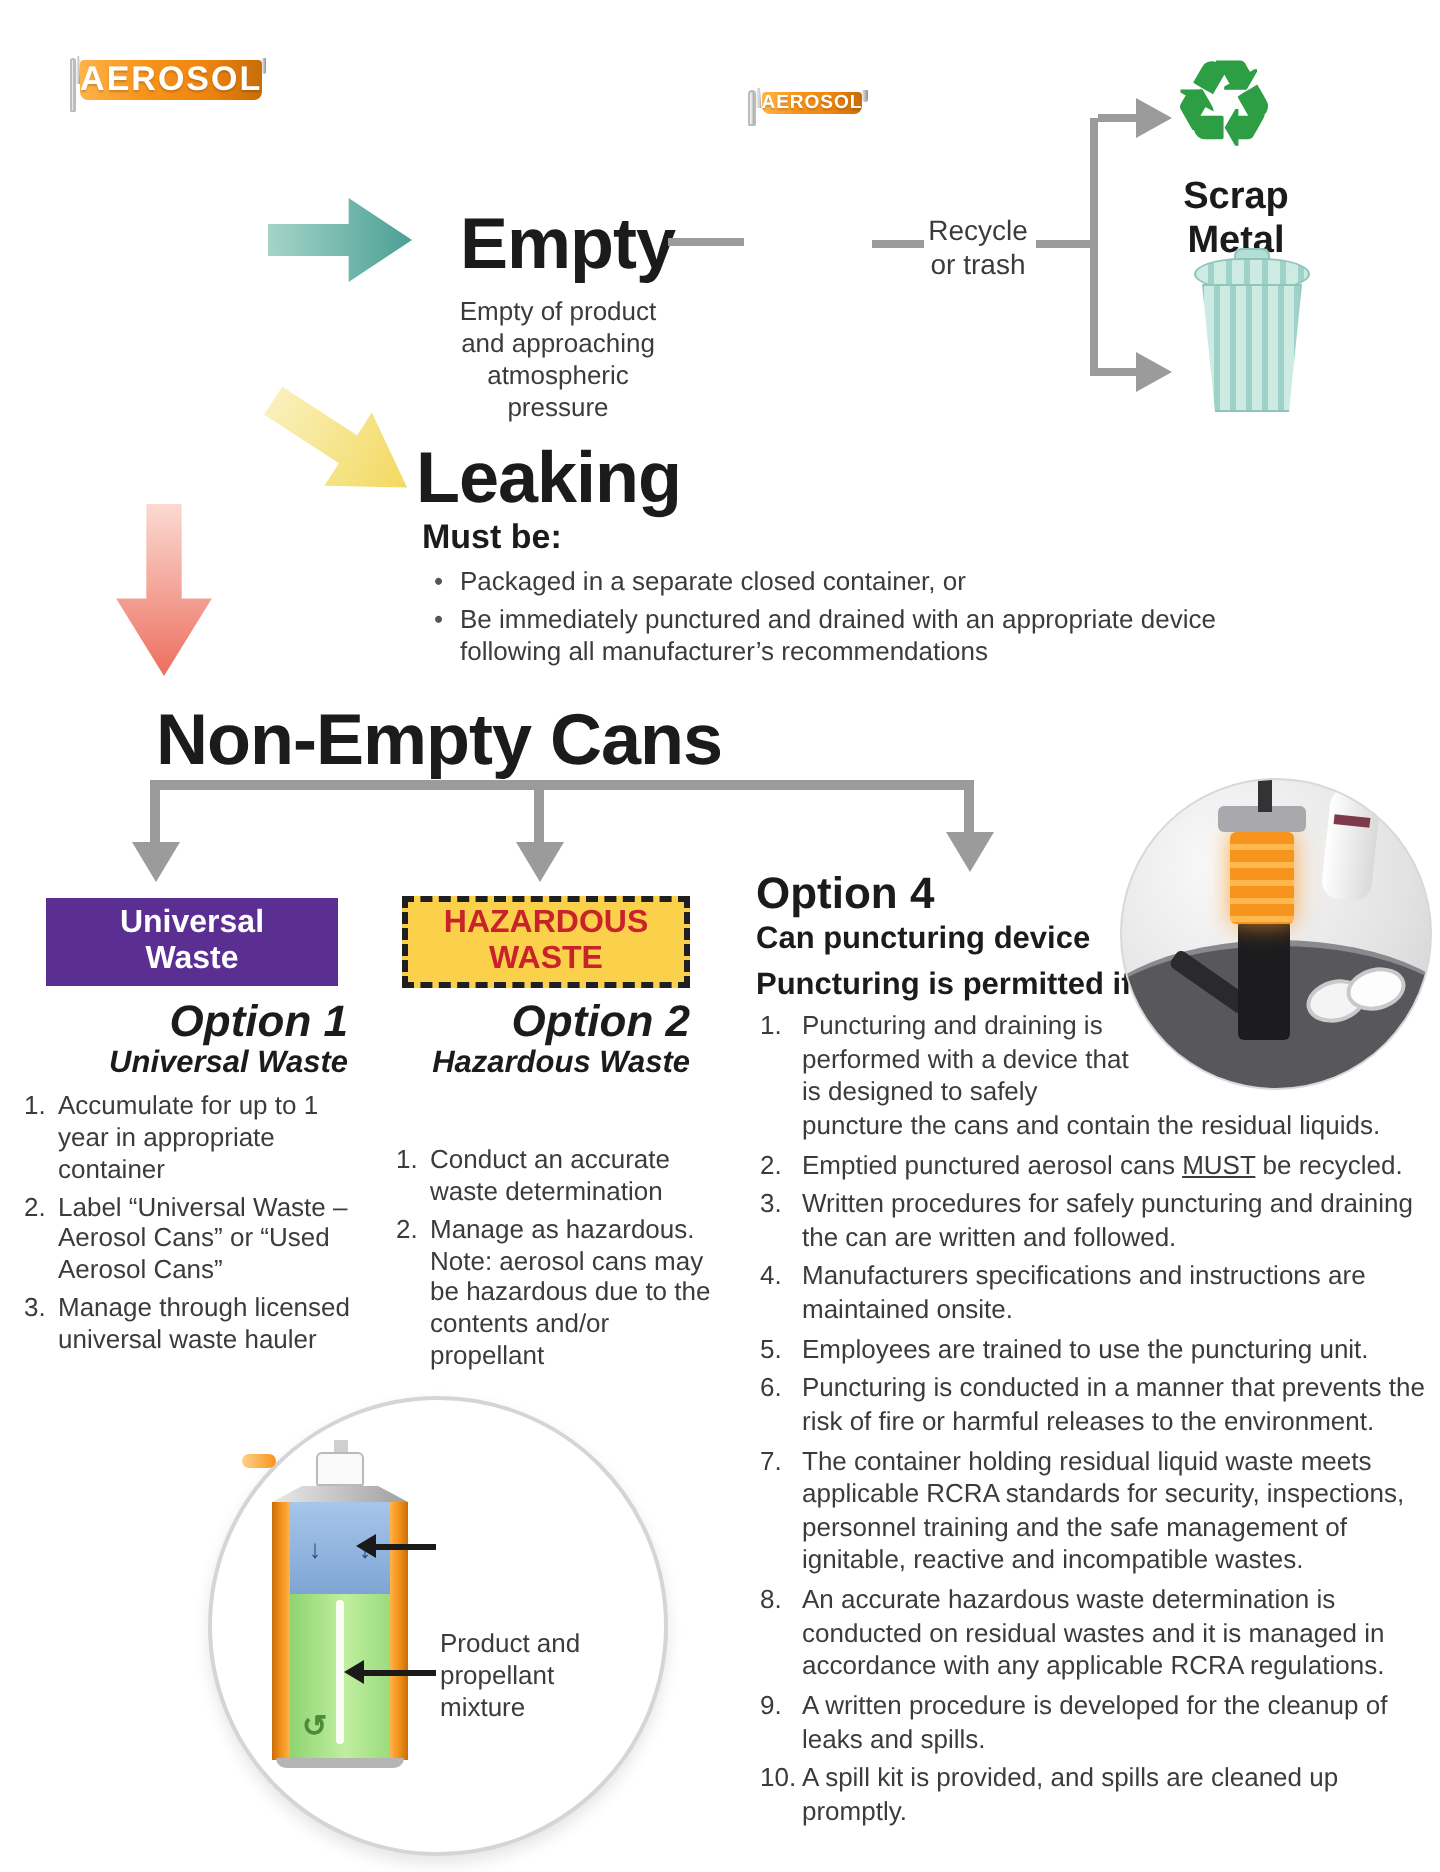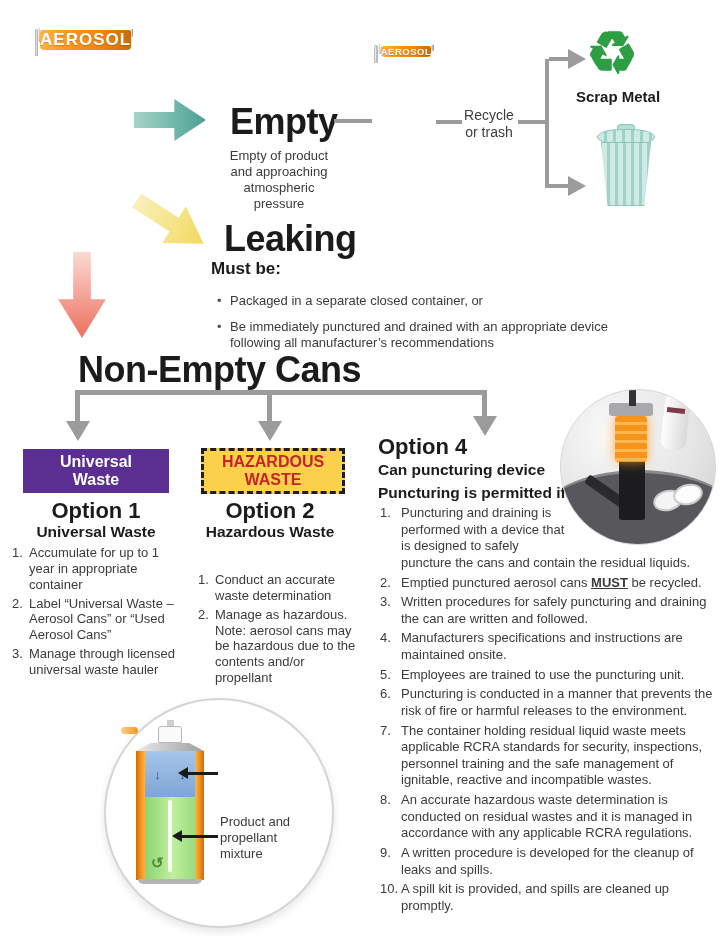--- a/index.html
+++ b/index.html
@@ -42,45 +42,45 @@
   #arrow-leaking{left:130px;top:196px;width:80px;height:52px;background:linear-gradient(90deg,#faf0bb,#f2d95e);transform:rotate(33deg);}
   #arrow-nonempty{left:56px;top:252px;width:52px;height:86px;clip-path:polygon(33% 0,67% 0,67% 55%,96% 55%,50% 100%,4% 55%,33% 55%);background:linear-gradient(180deg,#fbdad2,#ec6f5f);}
 
   
   .gline{position:absolute;background:#9b9b9b;}
   .tri-right{position:absolute;width:0;height:0;border-top:10px solid transparent;border-bottom:10px solid transparent;border-left:18px solid #9b9b9b;}
   .tri-down{position:absolute;width:0;height:0;border-left:12px solid transparent;border-right:12px solid transparent;border-top:20px solid #9b9b9b;}
 
   
   #recycle-glyph{left:586px;top:24px;font-size:58px;line-height:1;color:#2e9e44;font-weight:bold;}
-  #scrap-label{left:570px;top:88px;width:96px;text-align:center;font-weight:bold;font-size:15px;color:#1b1b1b;}
+  #scrap-label{left:570px;top:88px;width:96px;text-align:center;font-weight:bold;font-size:19px;color:#1b1b1b;}
   #trash-icon{left:598px;top:124px;width:56px;display:flex;flex-direction:column;align-items:center;}
   #trash-icon .handle{width:16px;height:6px;background:#b2ded6;border:1px solid #8fc5bb;border-bottom:none;border-radius:4px 4px 0 0;}
   #trash-icon .lid{width:56px;height:14px;background:repeating-linear-gradient(90deg,#cdeae3 0 6px,#9ed2c8 6px 9px);border:1px solid #8fc5bb;border-radius:50% / 60%;margin-top:-2px;}
   #trash-icon .tbody{width:48px;height:62px;margin-top:-3px;background:repeating-linear-gradient(90deg,#cdeae3 0 5px,#9ed2c8 5px 8px);border:1px solid #8fc5bb;clip-path:polygon(0 0,100% 0,87% 100%,13% 100%);border-radius:0 0 6px 6px;}
 
   
   .bullet-list{margin:0;padding:0;list-style:none;}
-  .bullet-list li{position:relative;padding-left:17px;margin-bottom:3px;margin-top:10px;}
+  .bullet-list li{position:relative;padding-left:17px;margin-bottom:3px;}
   .bullet-list li::before{content:"•";position:absolute;left:4px;color:#555;}
 
   
   .num-list{margin:0;padding:0;list-style:none;counter-reset:n;}
   .num-list li{counter-increment:n;position:relative;padding-left:17px;margin-bottom:3px;}
   .num-list li::before{content:counter(n) ".";position:absolute;left:0;}
   #opt3-list li{padding-left:21px;}
-  .u{text-decoration:underline;font-weight:bold;}
+  .u{text-decoration:underline;}
 
   
   #badge-universal{left:23px;top:449px;width:146px;height:44px;background:#5a2f91;display:flex;align-items:center;justify-content:center;}
   #badge-universal span{color:#fff;font-weight:bold;font-size:16px;width:92px;text-align:center;line-height:1.15;}
   #badge-hazard{left:201px;top:448px;width:138px;height:40px;background:#fbd14b;border:3px dashed #1f1f1f;display:flex;align-items:center;justify-content:center;}
   #badge-hazard span{color:#c8232b;font-weight:bold;font-size:16px;width:110px;text-align:center;line-height:1.15;}
 
-  .opt-head{position:absolute;text-align:center;}
+  .opt-head{position:absolute;text-align:right;font-style:italic;}
 
   
   #device-photo{left:560px;top:389px;width:154px;height:154px;border-radius:50%;overflow:hidden;background:radial-gradient(circle at 35% 28%,#fbfbfb,#e2e2e2 60%,#c9c9c9);border:1px solid #d8d8d8;}
   #device-photo > div{position:absolute;}
   #dp-drum{left:-22px;top:80px;width:200px;height:95px;border-radius:50%;background:#58585c;border-top:3px solid #8a8a8e;}
   #dp-rod{left:68px;top:-2px;width:7px;height:18px;background:#333;}
   #dp-collar{left:48px;top:13px;width:44px;height:13px;background:#a9a9ad;border-radius:3px;}
   #dp-can{left:54px;top:26px;width:32px;height:46px;border-radius:3px;background:repeating-linear-gradient(180deg,#f7941d 0 6px,#ffb84d 6px 9px);box-shadow:0 0 12px rgba(247,148,29,.8);}
   #dp-unit{left:58px;top:70px;width:26px;height:60px;background:#1c1c1f;border-radius:3px;}
   #dp-lever{left:22px;top:96px;width:44px;height:10px;background:#2a2a2d;border-radius:3px;transform:rotate(35deg);}
@@ -150,21 +150,21 @@
 <div class="abs" id="recycle-glyph">♻</div>
 <div class="abs" id="scrap-label">Scrap Metal</div>
 
 <div class="abs" id="trash-icon">
   <div class="handle"></div>
   <div class="lid"></div>
   <div class="tbody"></div>
 </div>
 
 <div class="block-arrow" id="arrow-leaking"></div>
-<div class="abs h1" style="left:224px;top:221px;">Leaking</div>
+<div class="abs h1" style="left:208px;top:221px;">Leaking</div>
 <div class="abs" style="left:211px;top:259px;font-weight:bold;font-size:17px;color:#1b1b1b;">Must be:</div>
 <ul class="bullet-list abs body-txt" style="left:213px;top:283px;width:438px;">
   <li>Packaged in a separate closed container, or</li>
   <li>Be immediately punctured and drained with an appropriate device following all manufacturer’s recommendations</li>
 </ul>
 
 <div class="block-arrow" id="arrow-nonempty"></div>
 <div class="abs h1" style="left:78px;top:352px;">Non-Empty Cans</div>
 
 <div class="gline" style="left:77px;top:390px;width:410px;height:5px;"></div>

